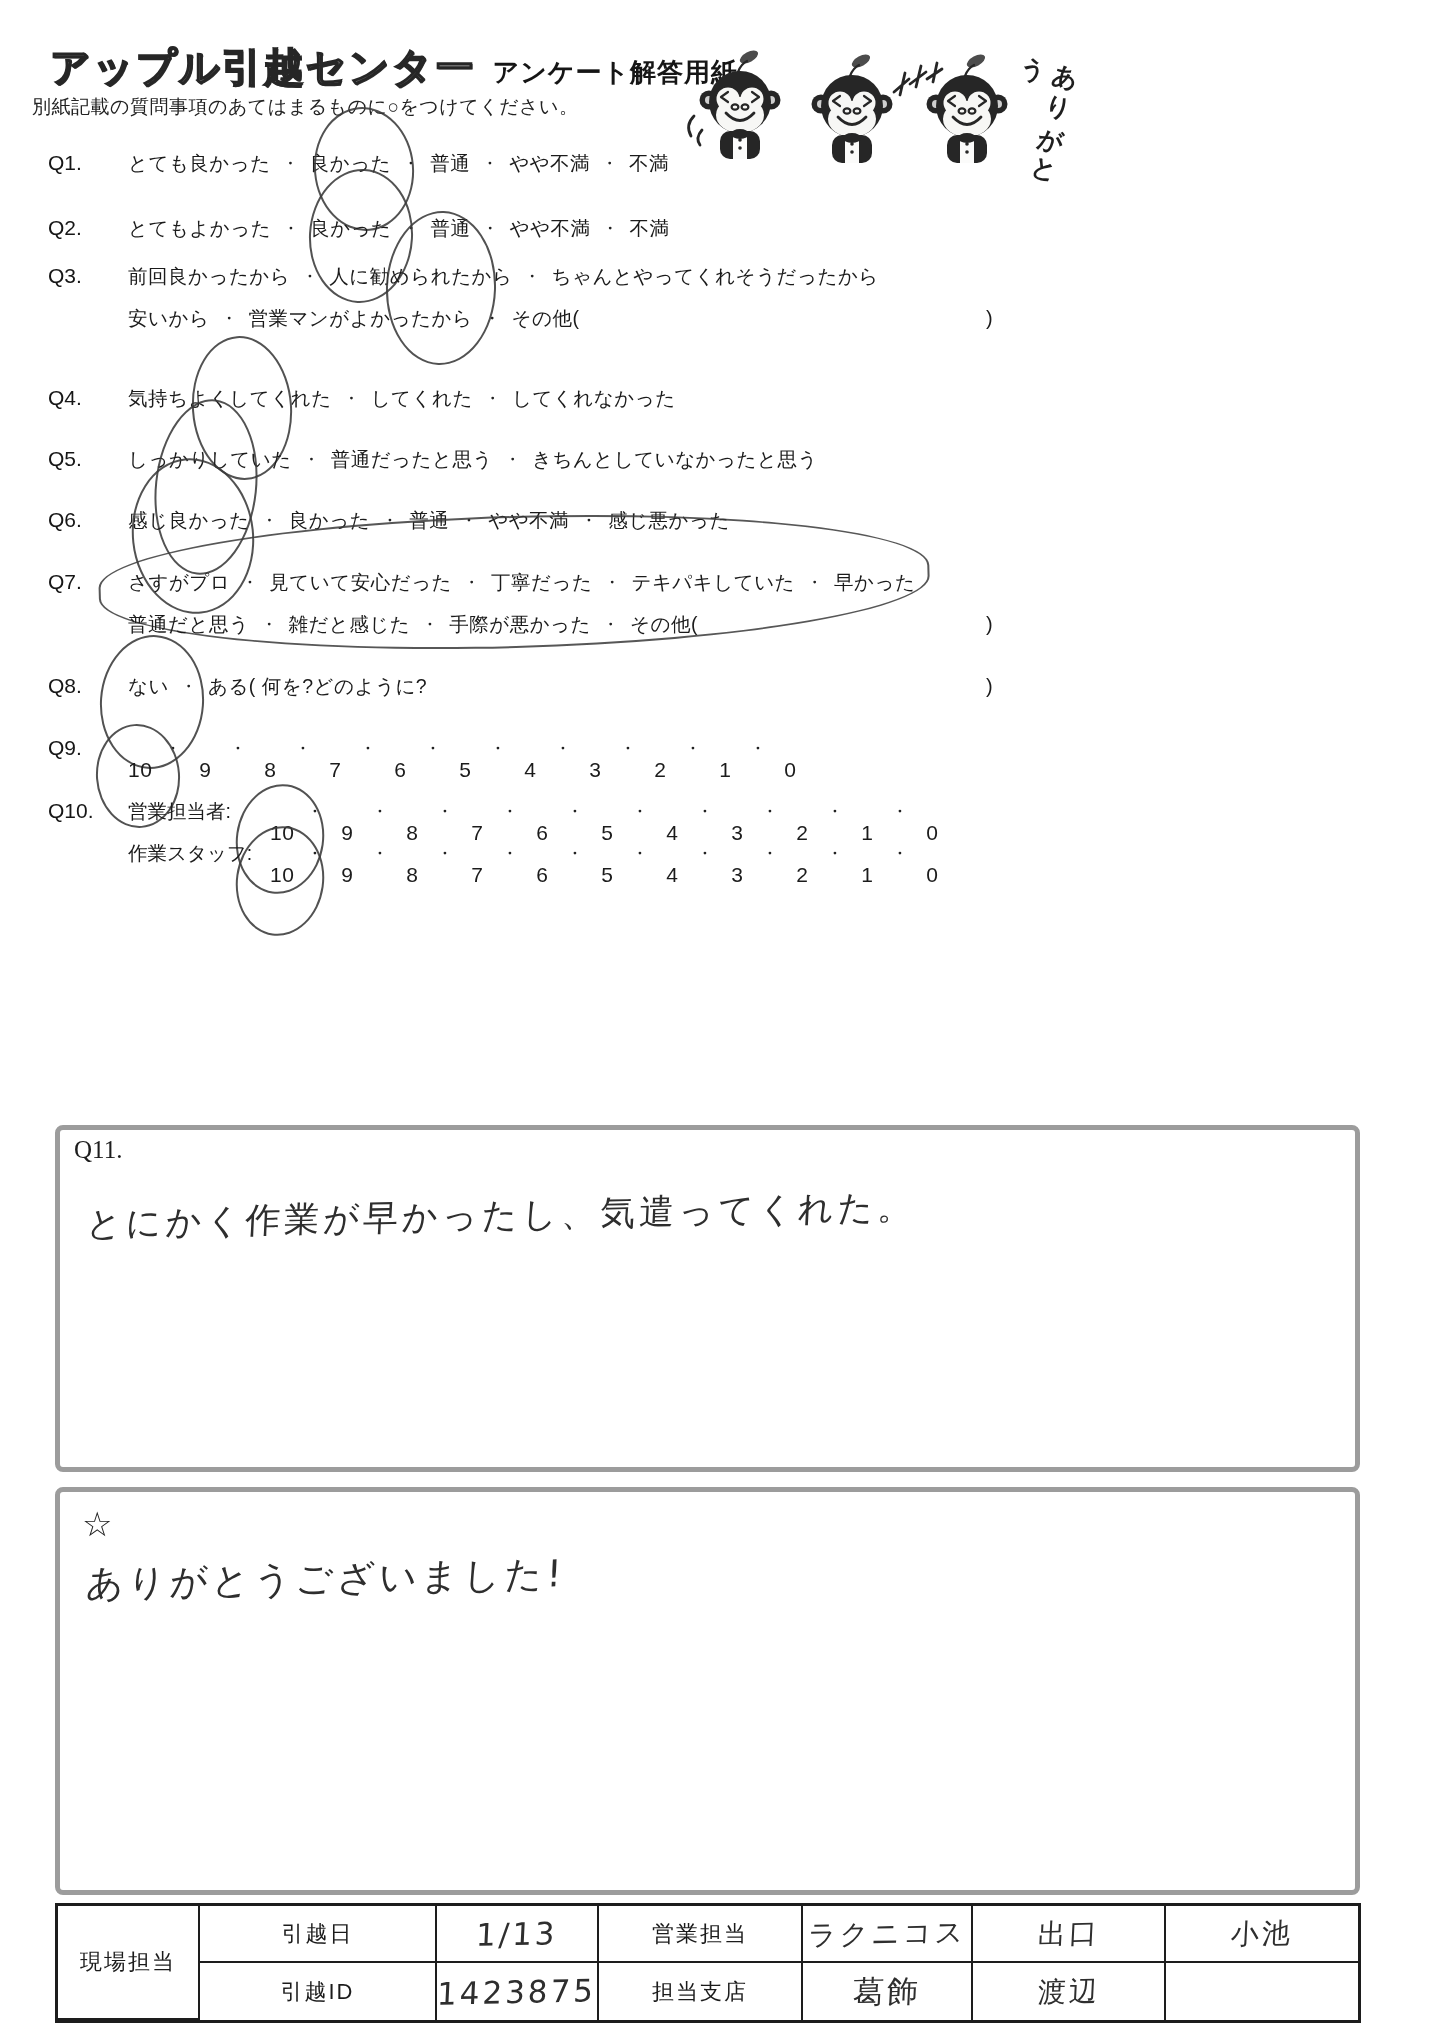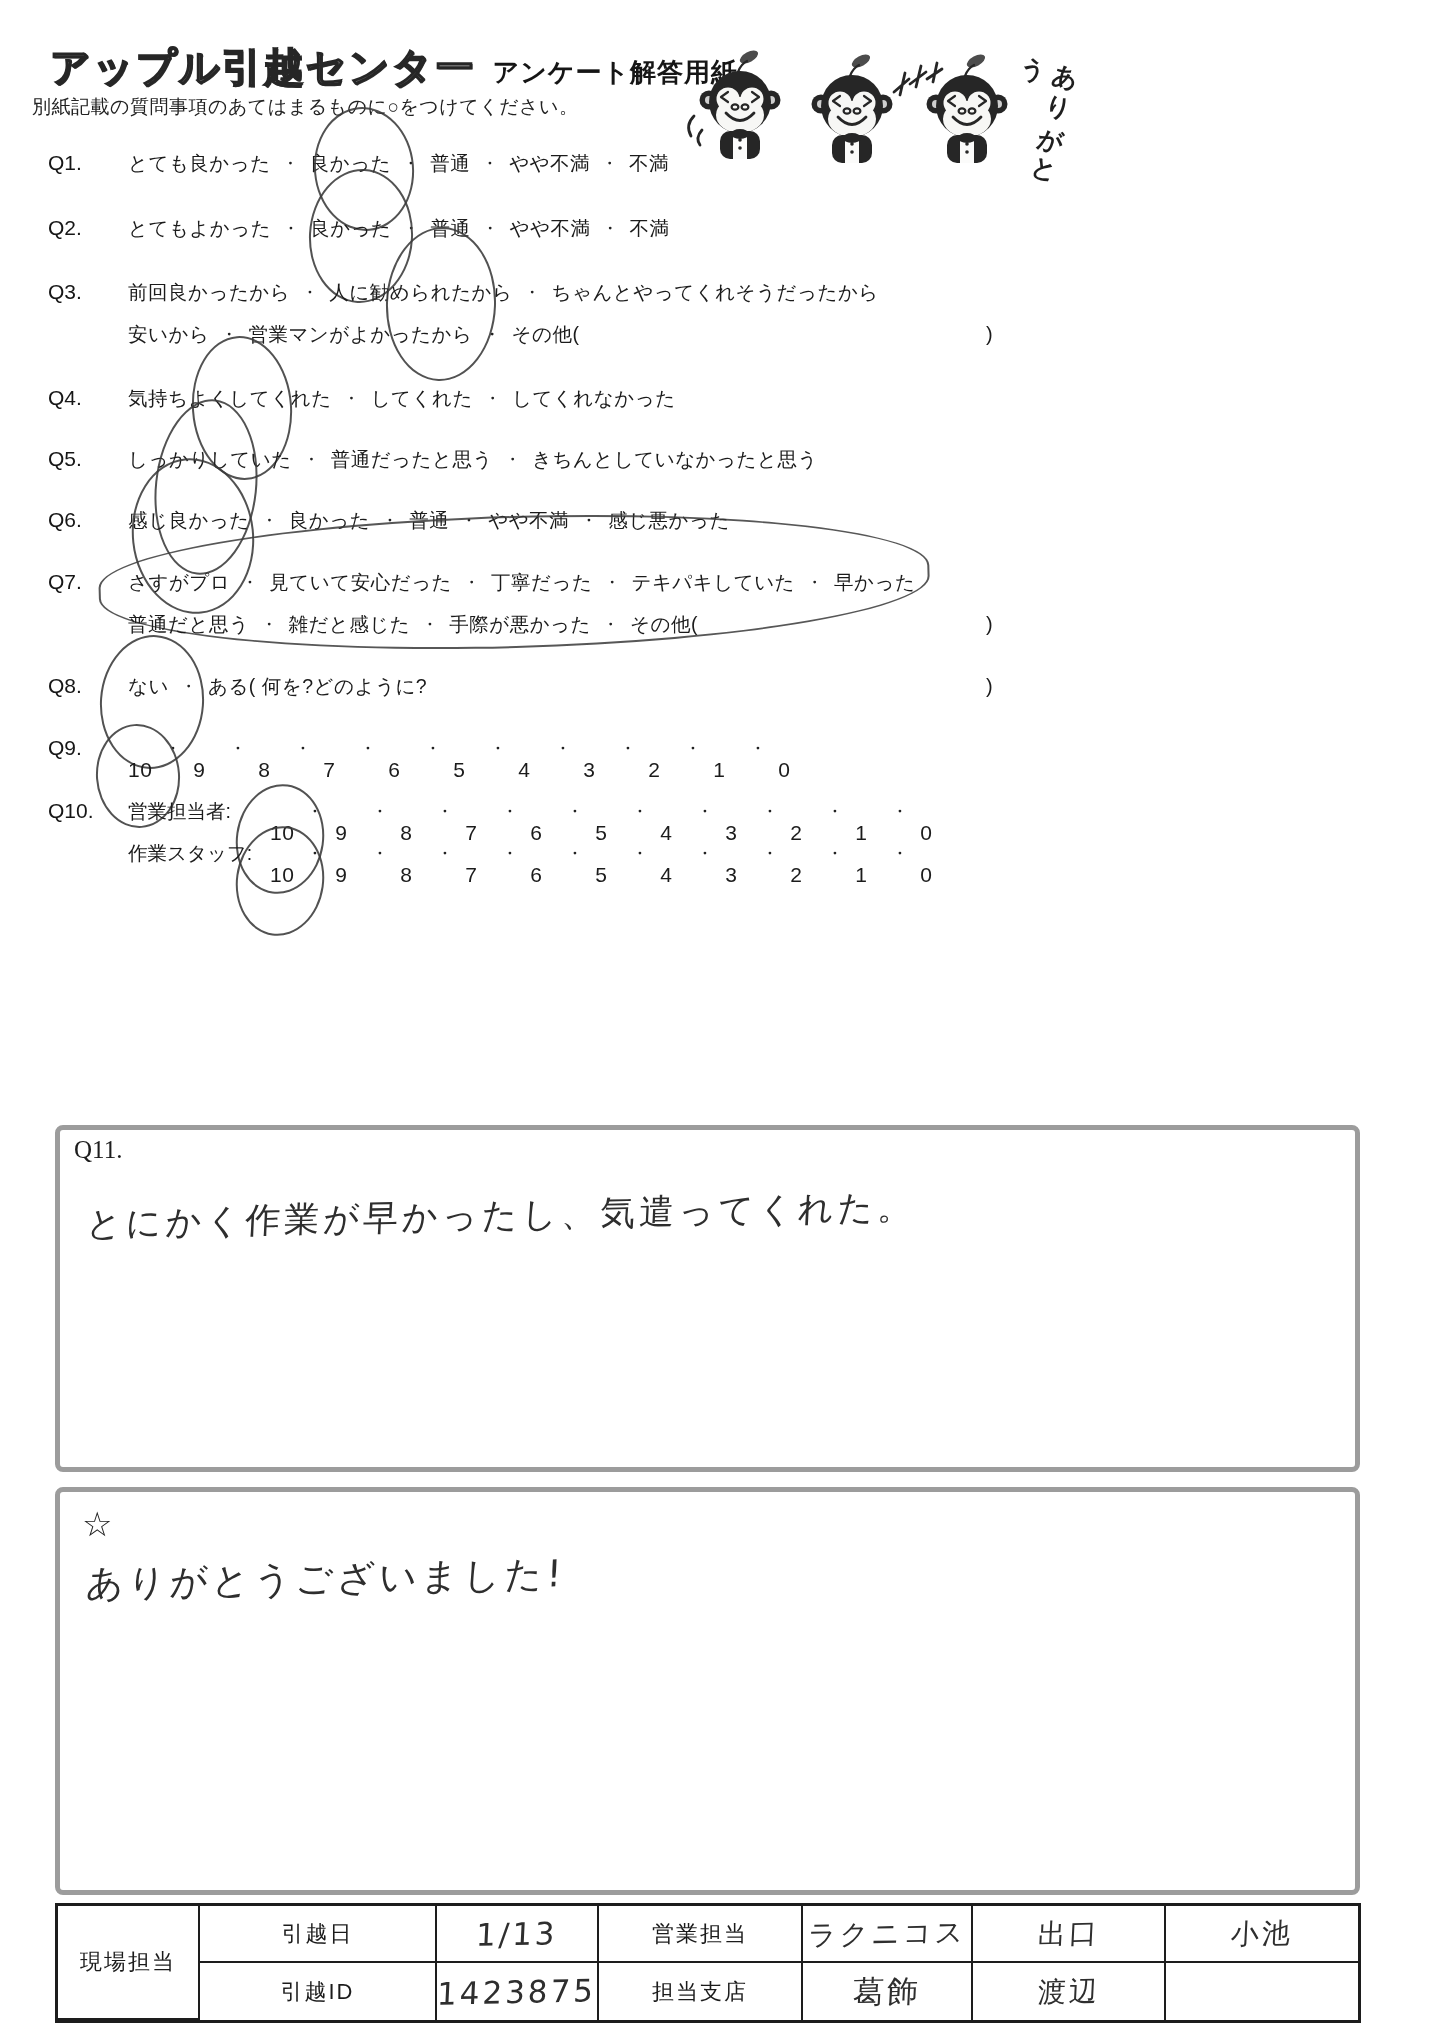--- a/index.html
+++ b/index.html
@@ -27,24 +27,24 @@
   .st{stroke:#262626;stroke-width:2.2;fill:none;stroke-linecap:round;}
   .st2{stroke:#262626;stroke-width:2.8;fill:none;stroke-linecap:round;}
   
   .qrow{position:absolute;left:48px;display:flex;align-items:flex-start;}
   .qid{width:80px;font-size:21px;color:#161616;padding-top:9px;}
   .qlines{display:flex;flex-direction:column;}
   .qline{position:relative;height:42px;display:flex;align-items:center;font-size:19.5px;white-space:nowrap;}
   .sep{margin:0 11px;font-size:17px;color:#222;}
   .opt{position:relative;letter-spacing:.5px;}
   .qlabel{display:inline-block;width:142px;font-size:19.5px;}
-  .nums .opt{min-width:24px;text-align:left;font-size:21px;margin-top:43px;}
+  .nums .opt{min-width:24px;text-align:center;font-size:21px;margin-top:43px;}
   .nums .sep{margin:0 12px;}
   .close-paren{position:absolute;left:858px;font-size:20px;}
-  #q1{top:142px}#q2{top:207px}#q3{top:271px}#q4{top:377px}#q5{top:438px}
+  #q1{top:142px}#q2{top:207px}#q3{top:255px}#q4{top:377px}#q5{top:438px}
   #q6{top:499px}#q7{top:561px}#q8{top:665px}#q9{top:727px}#q10{top:790px}
   
   .circle{
     position:absolute;left:50%;top:50%;pointer-events:none;
     width:var(--w,90px);height:var(--h,110px);
     border:2.6px solid rgba(58,58,58,.88);border-radius:50%;
     transform:translate(calc(-50% + var(--dx,0px)),calc(-50% + var(--dy,0px))) rotate(var(--rot,0deg));
   }
   .c-q1{--w:96px;--h:120px;--dx:14px;--dy:6px;--rot:-5deg}
   .c-q2{--w:100px;--h:130px;--dx:10px;--dy:8px;--rot:3deg}

